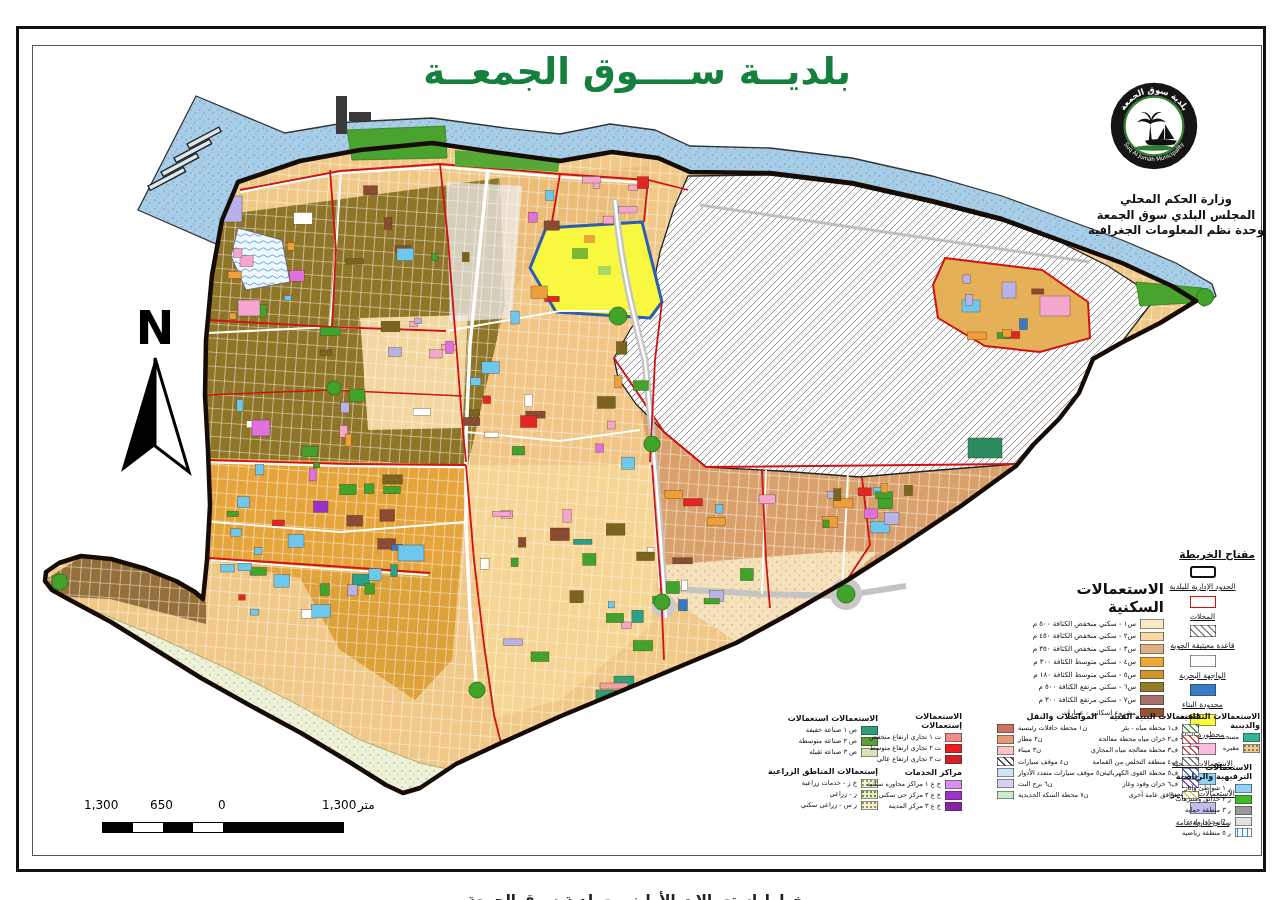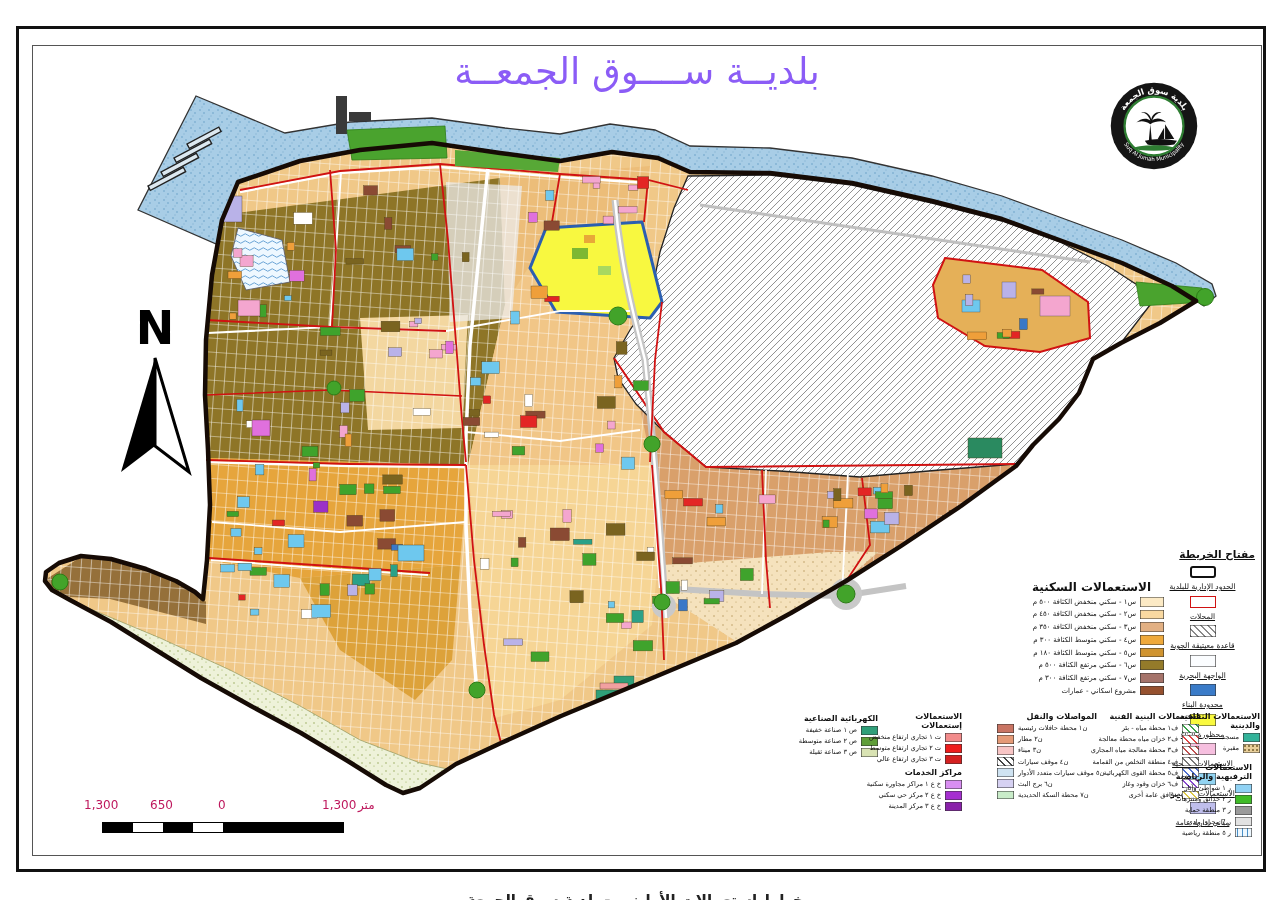--- a/index.html
+++ b/index.html
@@ -3,55 +3,55 @@
 <meta charset="utf-8">
 <style>
   html,body{margin:0;padding:0;background:#fff;}
   #page{position:relative;width:1274px;height:900px;background:#fff;overflow:hidden;
         font-family:"DejaVu Sans",sans-serif;}
   .frame-outer{position:absolute;left:16px;top:26px;width:1250px;height:846px;
         border:3px solid #111;box-sizing:border-box;}
   .frame-inner{position:absolute;left:32px;top:45px;width:1230px;height:811px;
         border:1px solid #555;box-sizing:border-box;}
   #map-title{position:absolute;left:50%;top:50px;transform:translateX(-50%);
-        font-size:37px;font-weight:normal;color:#8b5cf6;direction:rtl;white-space:nowrap;}
+        font-size:37px;font-weight:bold;color:#15803d;direction:rtl;white-space:nowrap;}
   #org-block{position:absolute;left:1078px;top:192px;width:196px;text-align:center;
         direction:rtl;font-weight:bold;font-size:11.5px;line-height:1.35;color:#111;}
   #logo{position:absolute;left:1108px;top:80px;width:92px;height:92px;}
   #north{position:absolute;left:95px;top:300px;width:120px;height:185px;}
   #mapsvg{position:absolute;left:0;top:0;}
   
   .panel{position:absolute;direction:rtl;color:#111;}
   .pt{font-weight:bold;margin-bottom:3px;}
   .lrow{display:flex;direction:rtl;align-items:center;gap:4px;margin-bottom:2px;}
   .lrow.swl{direction:ltr;}
   .lb{direction:rtl;white-space:nowrap;}
   .sw{flex:0 0 auto;box-sizing:border-box;}
   .p-key{left:1150px;top:548px;width:105px;font-size:7.5px;text-decoration:underline;}
   .p-key .pt{font-size:10.5px;margin-bottom:6px;}
   .p-key .sw{width:26px;height:12px;}
   .p-key .lrow{margin-bottom:4.5px;flex-direction:column;}
   .p-res{left:1032px;top:580px;width:132px;font-size:7px;}
-  .p-res .pt{font-size:12px;text-align:left;}
+  .p-res .pt{font-size:15px;text-align:right;}
   .p-res .sw{width:24px;height:9.5px;}
   .p-res .lrow{margin-bottom:3.2px;}
   .bp{font-size:6.6px;}
   .bp .pt{font-size:8px;}
   .bp .sw{width:17px;height:8.5px;}
   .bp .lrow{margin-bottom:2.6px;}
   .p-ind{left:758px;top:714px;width:120px;}
   .p-agr{left:758px;top:767px;width:120px;}
   .p-com{left:878px;top:712px;width:84px;}
   .p-srv{left:878px;top:768px;width:84px;}
   .p-tra{left:997px;top:712px;width:100px;}
   .p-inf{left:1099px;top:712px;width:100px;text-align:right;}
   .p-cul{left:1178px;top:712px;width:82px;}
   .p-rec{left:1170px;top:763px;width:82px;}
   
-  #scalebar{position:absolute;left:40px;top:798px;width:330px;height:46px;font-size:12px;color:#be185d;}
+  #scalebar{position:absolute;left:40px;top:798px;width:330px;height:46px;font-size:12px;color:#000000;}
   #scalebar .lab{position:absolute;top:0;}
   #sb-bar{position:absolute;left:62px;top:24px;width:240px;height:9px;border:1px solid #000;
         display:flex;}
   #sb-bar div{height:100%;}
   #bottom-caption{position:absolute;left:380px;top:891px;width:520px;text-align:center;
         font-weight:bold;font-size:15px;direction:rtl;color:#222;}
 </style>
 </head>
 <body>
 <div id="page">
@@ -389,20 +389,25 @@
   <g fill="#111">
     <path d="M44,70 L46,48 L48,70 Z"></path>
     <path d="M46,48 C40,44 34,44 30,47 C36,41 42,41 46,44 C44,38 40,35 36,35 C42,34 46,38 47,43 C48,38 52,34 58,35 C53,36 50,39 48,44 C52,41 58,41 63,46 C58,44 51,45 46,48 Z"></path>
     <path d="M62,64 L62,48 L72,64 Z"></path>
     <path d="M54,64 L61,52 L61,64 Z"></path>
     <path d="M40,66 Q55,62 75,66 L72,70 Q55,73 43,70 Z"></path>
     <ellipse cx="50" cy="74" rx="22" ry="3" fill="#2e7d32"></ellipse>
   </g>
 </svg>
 
+<div id="org-block">
+  <div>وزارة الحكم المحلي</div>
+  <div>المجلس البلدي سوق الجمعة</div>
+  <div>وحدة نظم المعلومات الجغرافية</div>
+</div>
 
 <svg id="north" viewBox="0 0 120 185">
   <text x="60" y="44" text-anchor="middle" font-size="46" font-weight="bold" fill="#000">N</text>
   <polygon points="60,58 26,172 60,146" fill="#000"></polygon>
   <polygon points="60,58 94,172 60,146" fill="#fff" stroke="#000" stroke-width="3"></polygon>
 </svg>
 
 <div class="panel p-key">
       <div class="pt">مفتاح الخريطة</div>
       <div class="lrow">
@@ -471,32 +476,47 @@
       <div class="lrow">
         <span class="sw" style="background: rgb(165, 115, 106); box-shadow: rgb(51, 51, 51) 0px 0px 0px 0.6px inset;"></span>
         <span class="lb">س٧ - سكني مرتفع الكثافة ٣٠٠ م</span>
       </div>
       <div class="lrow">
         <span class="sw" style="background: rgb(150, 81, 47); box-shadow: rgb(51, 51, 51) 0px 0px 0px 0.6px inset;"></span>
         <span class="lb">مشروع اسكاني - عمارات</span>
       </div>
     </div>
 <div class="panel bp p-ind">
-      <div class="pt">الكهربائية الصناعية</div>
+      <div class="pt">الاستعمالات استعمالات</div>
       <div class="lrow">
         <span class="sw" style="background: rgb(47, 159, 121); box-shadow: rgb(51, 51, 51) 0px 0px 0px 0.6px inset;"></span>
         <span class="lb">ص ١  صناعة خفيفة</span>
       </div>
       <div class="lrow">
         <span class="sw" style="background: rgb(95, 158, 56); box-shadow: rgb(51, 51, 51) 0px 0px 0px 0.6px inset;"></span>
         <span class="lb">ص ٢  صناعة متوسطة</span>
       </div>
       <div class="lrow">
         <span class="sw" style="background: rgb(217, 227, 179); box-shadow: rgb(51, 51, 51) 0px 0px 0px 0.6px inset;"></span>
         <span class="lb">ص ٣  صناعة ثقيلة</span>
+      </div>
+    </div>
+<div class="panel bp p-agr">
+      <div class="pt">إستعمالات المناطق الزراعية</div>
+      <div class="lrow">
+        <span class="sw" style="background: radial-gradient(rgb(122, 168, 60) 0.7px, transparent 0.8px) 0px 0px / 4px 4px, rgb(238, 243, 218); box-shadow: rgb(51, 51, 51) 0px 0px 0px 0.6px inset;"></span>
+        <span class="lb">خ ز - خدمات زراعية</span>
+      </div>
+      <div class="lrow">
+        <span class="sw" style="background: radial-gradient(rgb(92, 140, 44) 0.7px, transparent 0.8px) 0px 0px / 4px 4px, rgb(228, 238, 203); box-shadow: rgb(51, 51, 51) 0px 0px 0px 0.6px inset;"></span>
+        <span class="lb">ز - زراعي</span>
+      </div>
+      <div class="lrow">
+        <span class="sw" style="background: radial-gradient(rgb(154, 138, 74) 0.7px, transparent 0.8px) 0px 0px / 4px 4px, rgb(245, 239, 216); box-shadow: rgb(51, 51, 51) 0px 0px 0px 0.6px inset;"></span>
+        <span class="lb">ز س - زراعي سكني</span>
       </div>
     </div>
 <div class="panel bp p-com">
       <div class="pt">الاستعمالات إستعمالات</div>
       <div class="lrow">
         <span class="sw" style="background: rgb(242, 139, 139); box-shadow: rgb(51, 51, 51) 0px 0px 0px 0.6px inset;"></span>
         <span class="lb">ت ١ تجاري ارتفاع منخفض</span>
       </div>
       <div class="lrow">
         <span class="sw" style="background: rgb(238, 28, 28); box-shadow: rgb(51, 51, 51) 0px 0px 0px 0.6px inset;"></span>

